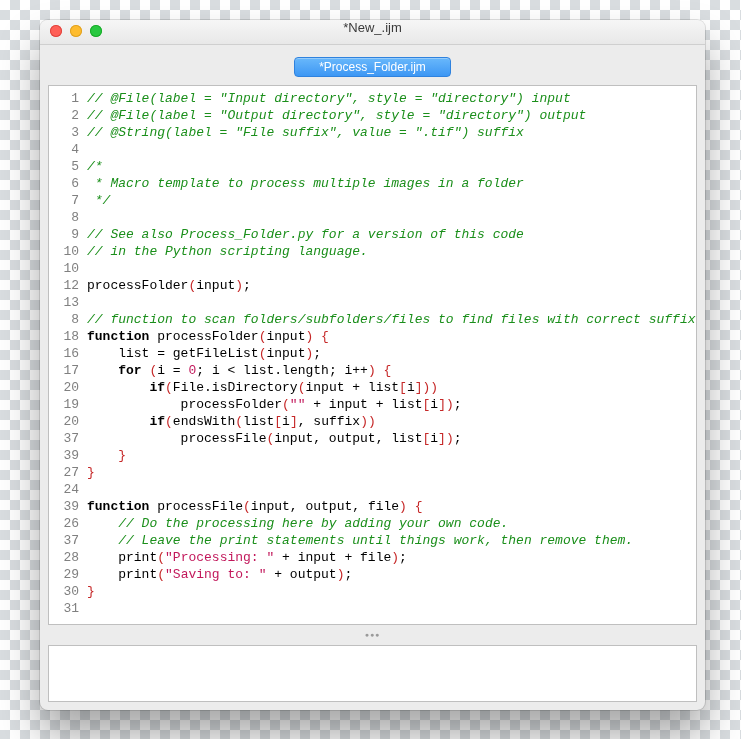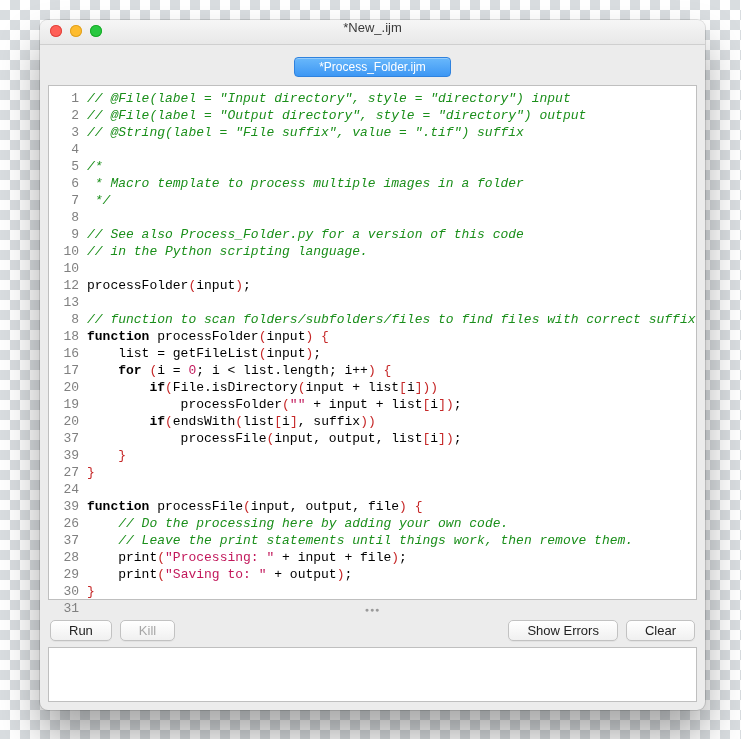--- a/index.html
+++ b/index.html
@@ -196,23 +196,16 @@
           <div class="line">30</div>
           <div class="line">31</div>
         </div>
       <div class="code" id="code"><div class="line"><span class="c-comment">// @File(label = "Input directory", style = "directory") input</span></div><div class="line"><span class="c-comment">// @File(label = "Output directory", style = "directory") output</span></div><div class="line"><span class="c-comment">// @String(label = "File suffix", value = ".tif") suffix</span></div><div class="line">&nbsp;</div><div class="line"><span class="c-comment">/*</span></div><div class="line"><span class="c-comment"> * Macro template to process multiple images in a folder</span></div><div class="line"><span class="c-comment"> */</span></div><div class="line">&nbsp;</div><div class="line"><span class="c-comment">// See also Process_Folder.py for a version of this code</span></div><div class="line"><span class="c-comment">// in the Python scripting language.</span></div><div class="line">&nbsp;</div><div class="line"><span class="c-func">processFolder</span><span class="c-red">(</span><span>input</span><span class="c-red">)</span><span>;</span></div><div class="line">&nbsp;</div><div class="line"><span class="c-comment">// function to scan folders/subfolders/files to find files with correct suffix</span></div><div class="line"><span class="c-key">function</span><span> processFolder</span><span class="c-red">(</span><span>input</span><span class="c-red">)</span><span> </span><span class="c-red">{</span></div><div class="line"><span>    list = getFileList</span><span class="c-red">(</span><span>input</span><span class="c-red">)</span><span>;</span></div><div class="line"><span>    </span><span class="c-key">for</span><span> </span><span class="c-red">(</span><span>i = </span><span class="c-num">0</span><span>; i &lt; list.length; i++</span><span class="c-red">)</span><span> </span><span class="c-red">{</span></div><div class="line"><span>        </span><span class="c-key">if</span><span class="c-red">(</span><span>File.isDirectory</span><span class="c-red">(</span><span>input + list</span><span class="c-red">[</span><span>i</span><span class="c-red">]</span><span class="c-red">)</span><span class="c-red">)</span></div><div class="line"><span>            processFolder</span><span class="c-red">(</span><span class="c-str">""</span><span> + input + list</span><span class="c-red">[</span><span>i</span><span class="c-red">]</span><span class="c-red">)</span><span>;</span></div><div class="line"><span>        </span><span class="c-key">if</span><span class="c-red">(</span><span>endsWith</span><span class="c-red">(</span><span>list</span><span class="c-red">[</span><span>i</span><span class="c-red">]</span><span>, suffix</span><span class="c-red">)</span><span class="c-red">)</span></div><div class="line"><span>            processFile</span><span class="c-red">(</span><span>input, output, list</span><span class="c-red">[</span><span>i</span><span class="c-red">]</span><span class="c-red">)</span><span>;</span></div><div class="line"><span>    </span><span class="c-red">}</span></div><div class="line"><span class="c-red">}</span></div><div class="line">&nbsp;</div><div class="line"><span class="c-key">function</span><span> processFile</span><span class="c-red">(</span><span>input, output, file</span><span class="c-red">)</span><span> </span><span class="c-red">{</span></div><div class="line"><span>    </span><span class="c-comment">// Do the processing here by adding your own code.</span></div><div class="line"><span>    </span><span class="c-comment">// Leave the print statements until things work, then remove them.</span></div><div class="line"><span>    print</span><span class="c-red">(</span><span class="c-str">"Processing: "</span><span> + input + file</span><span class="c-red">)</span><span>;</span></div><div class="line"><span>    print</span><span class="c-red">(</span><span class="c-str">"Saving to: "</span><span> + output</span><span class="c-red">)</span><span>;</span></div><div class="line"><span class="c-red">}</span></div></div>
     </div>
 
     <div class="resize-grip">
         <span>●●●</span>
       </div>
 
-    <div class="button-row">
-      <button class="btn">Run</button>
-      <button class="btn disabled">Kill</button>
-      <div class="spacer"></div>
-      <button class="btn">Show Errors</button>
-      <button class="btn">Clear</button>
-    </div>
 
     <div class="console"></div>
   </div>
 </div>
 
 </body></html>

